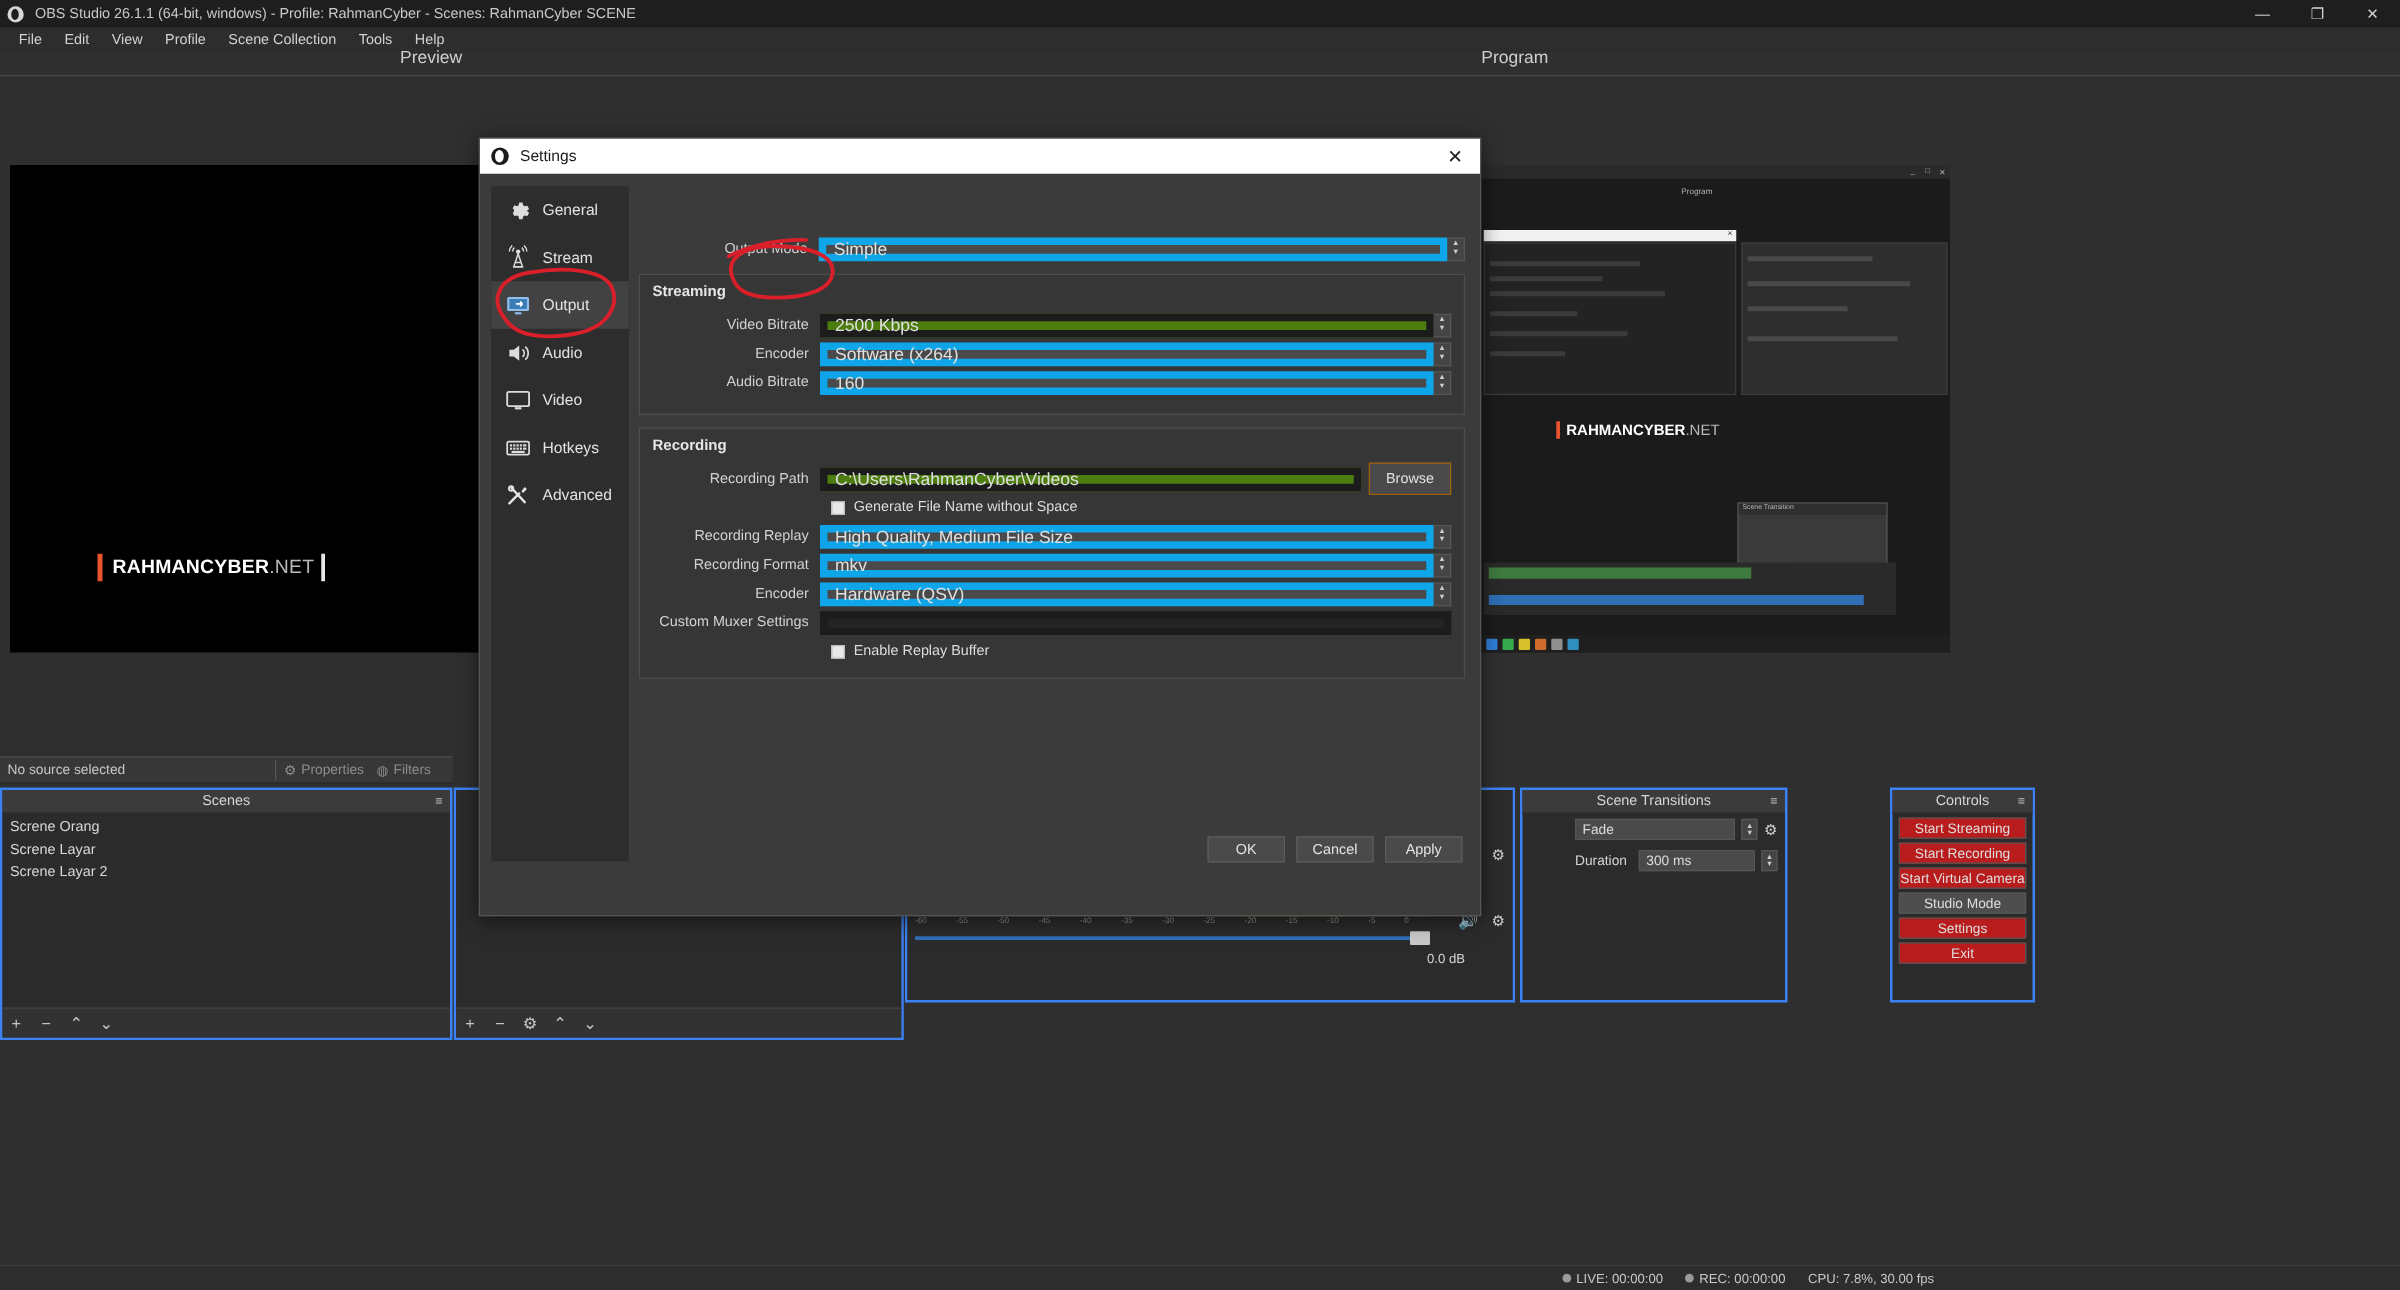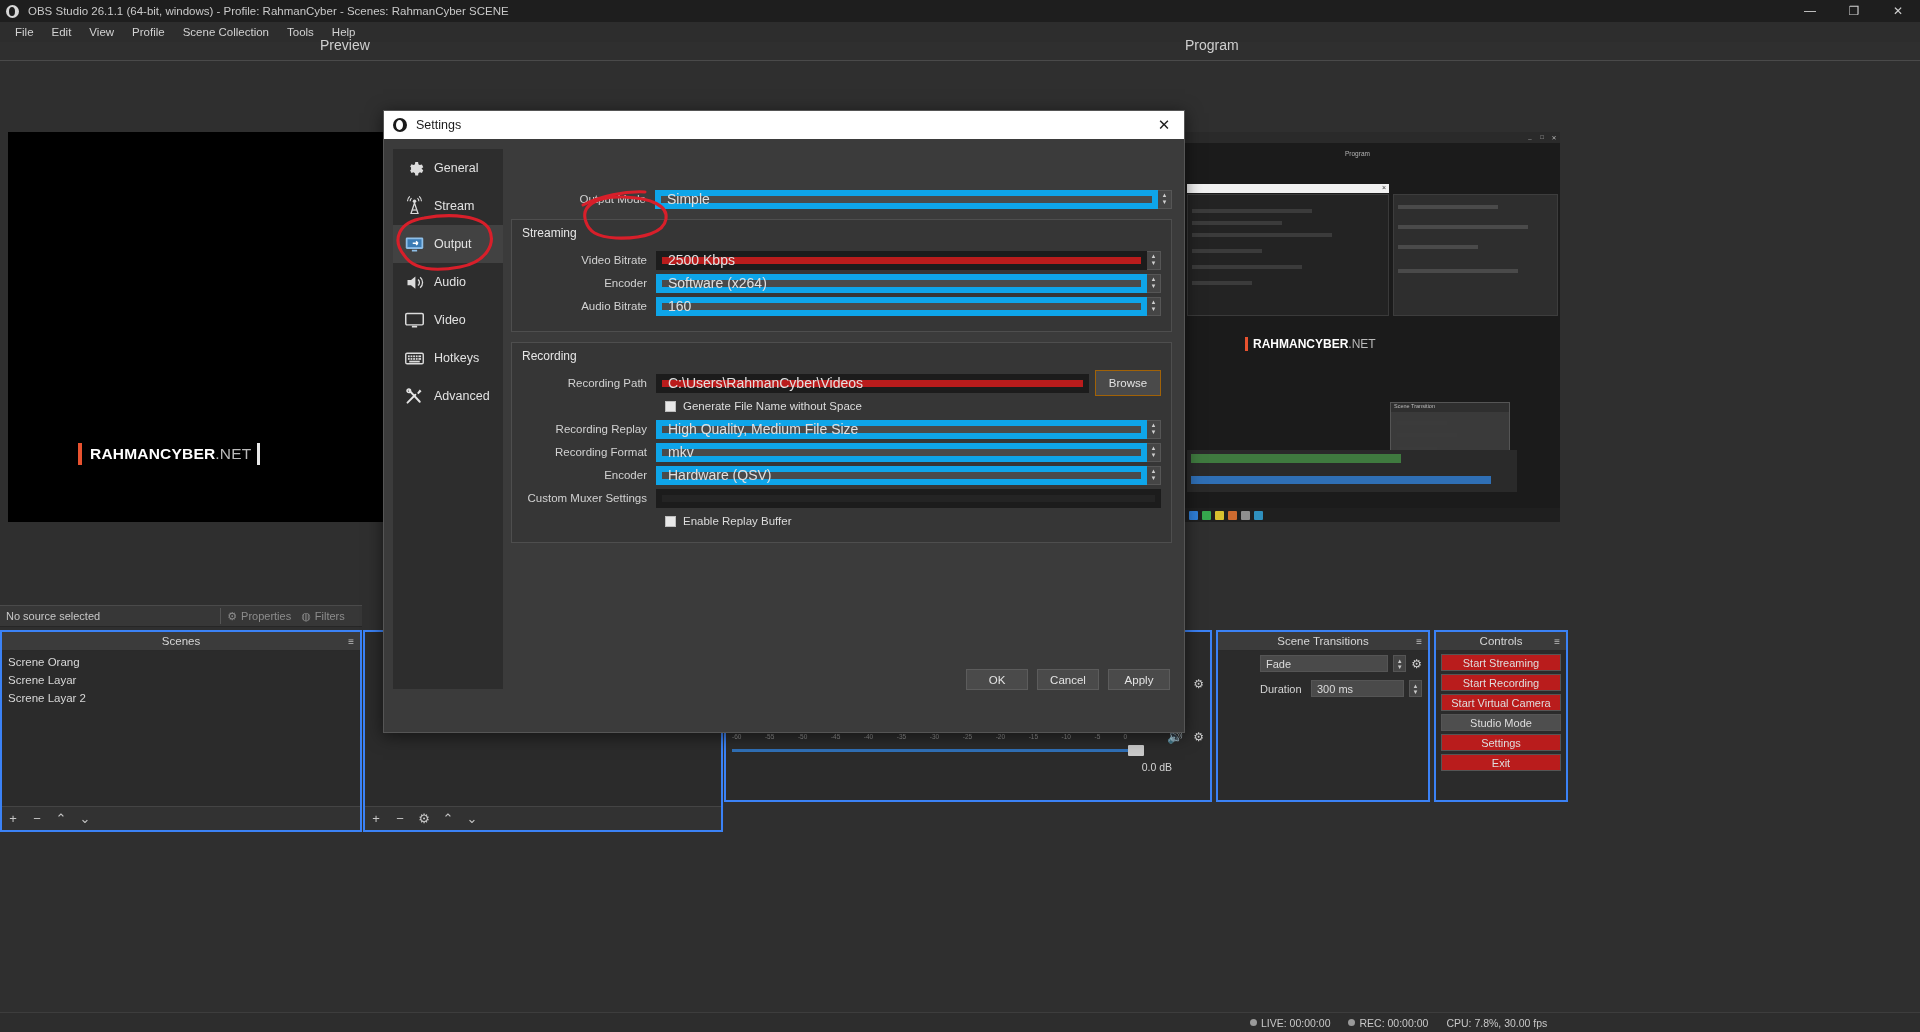--- a/index.html
+++ b/index.html
@@ -186,21 +186,21 @@
     font-size: 11px; display: flex; align-items: center; padding-left: 5px;
     position: relative; border: 1px solid #555;
   }
   .spin {
     width: 13px; height: 17px; background: #444; border: 1px solid #555;
     display: flex; flex-direction: column; color: #c8c8c8; font-size: 6px;
     align-items: center; justify-content: center; line-height: 6px;
   }
 
   
-  #controls-dock { left: 1434px; top: 630px; width: 134px; height: 172px; }
+  #controls-dock { left: 1512px; top: 630px; width: 116px; height: 172px; }
   .ctrl-btn {
     margin: 3px 5px; height: 17px; background: #b91c1c; border: 1px solid #555;
     color: #dedede; font-size: 11px; display: flex; align-items: center; justify-content: center;
   }
   .ctrl-btn.active { background: #4e4e4e; }
 
   
   .statusbar {
     position: absolute; left: 0; bottom: 0; width: 1920px; height: 20px;
     background: #2d2d2d; display: flex; align-items: center; gap: 18px;
@@ -252,36 +252,36 @@
   }
   .field-label {
     width: 144px; text-align: right; padding-right: 9px;
     color: #d2d2d2; font-size: 11.5px; flex: none;
   }
   .field-ctl {
     flex: 1; height: 19px; background: #4a4a4a; color: #e0e0e0;
     font-size: 14px; display: flex; align-items: center; padding-left: 6px;
     border: 6px solid #0ea5e9;
   }
-  .field-ctl.dark { background: #b91c1c; border-color: #1c1c1c; }
+  .field-ctl.dark { background: #4d7c0f; border-color: #1c1c1c; }
   .field-ctl.empty { background: #242424; border-color: #1c1c1c; }
   .spinbox {
     width: 14px; height: 19px; background: #454545; border: 1px solid #565656;
     border-left: none; display: flex; flex-direction: column;
     align-items: center; justify-content: center; color: #cfcfcf;
     font-size: 6px; line-height: 7px; flex: none;
   }
 
   .group {
     border: 1px solid #4e4e4e; background: #363636; margin-top: 10px;
     padding: 6px 10px 12px 0; position: relative;
   }
   .group-title {
     position: absolute; left: 10px; top: 6px;
-    color: #e6e6e6; font-size: 12px; font-weight: normal;
+    color: #e6e6e6; font-size: 12px; font-weight: bold;
   }
   .group-inner { margin-top: 24px; }
 
   .check-row { display: flex; align-items: center; height: 18px; margin: 4px 0 0 153px; }
   .checkbox {
     width: 11px; height: 11px; background: #e8e8e8; border: 1px solid #bdbdbd; flex: none;
   }
   .check-label { color: #dcdcdc; font-size: 11.5px; margin-left: 7px; }
 
   .browse-btn {

